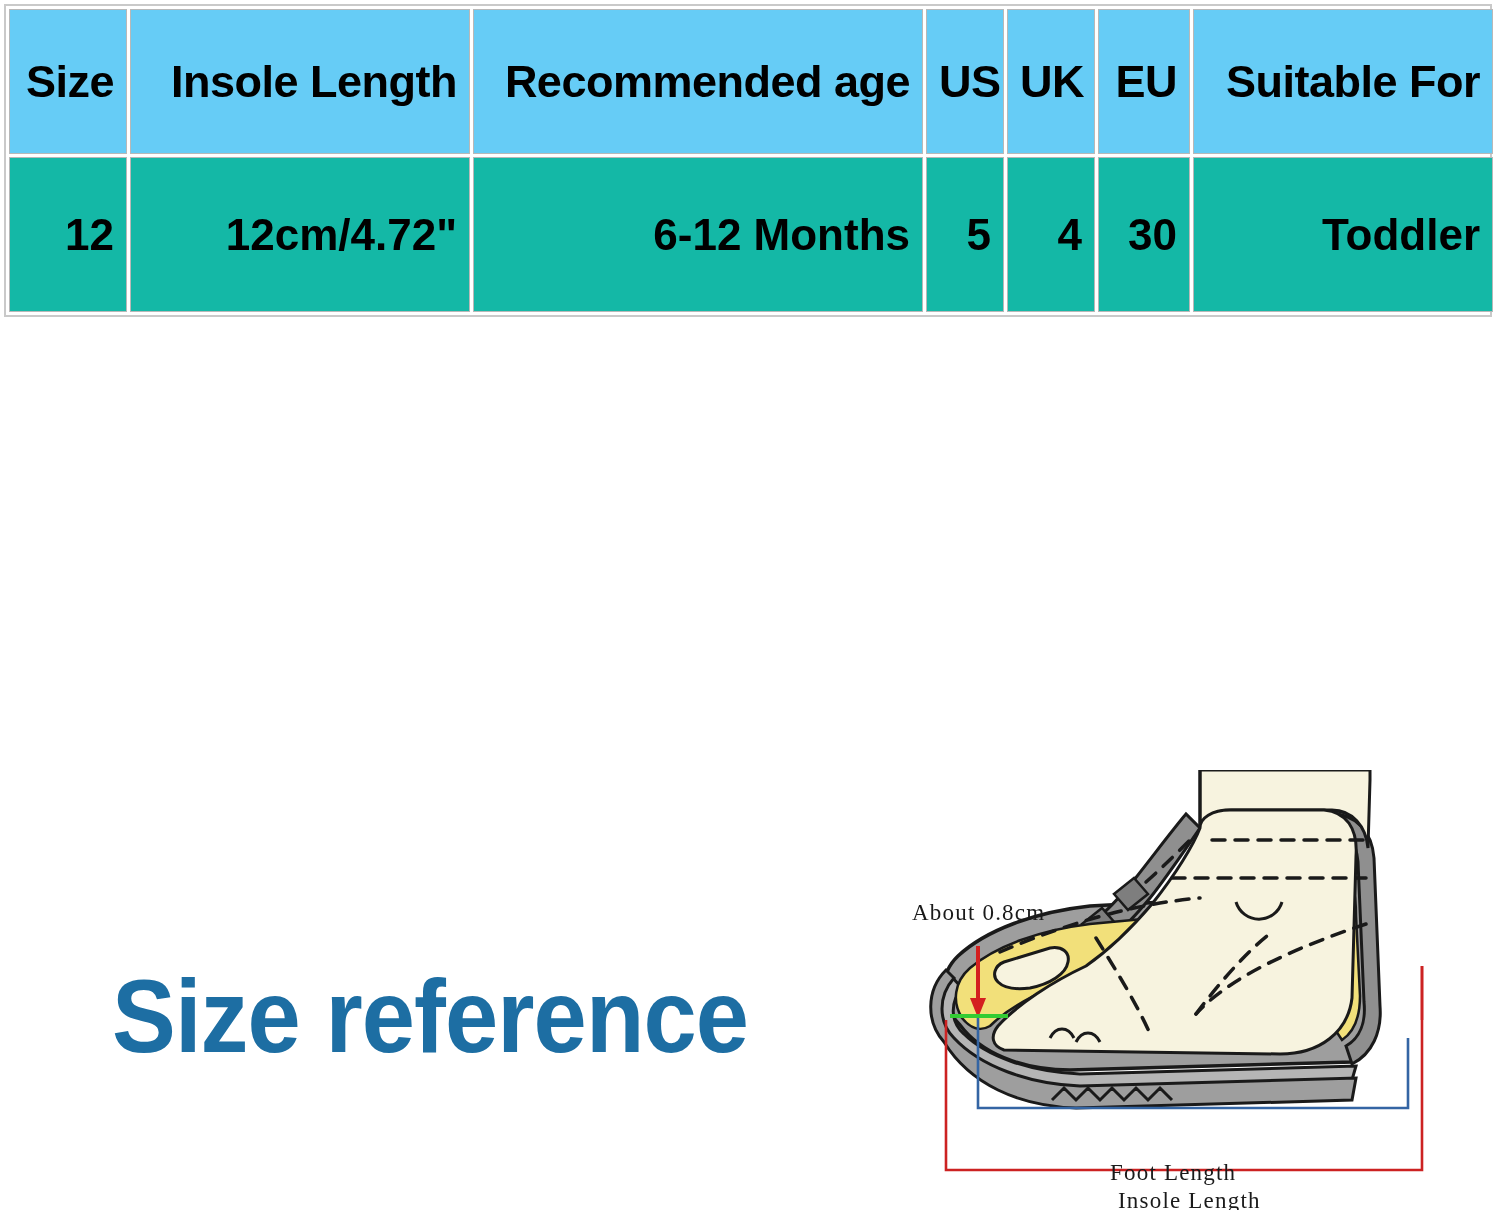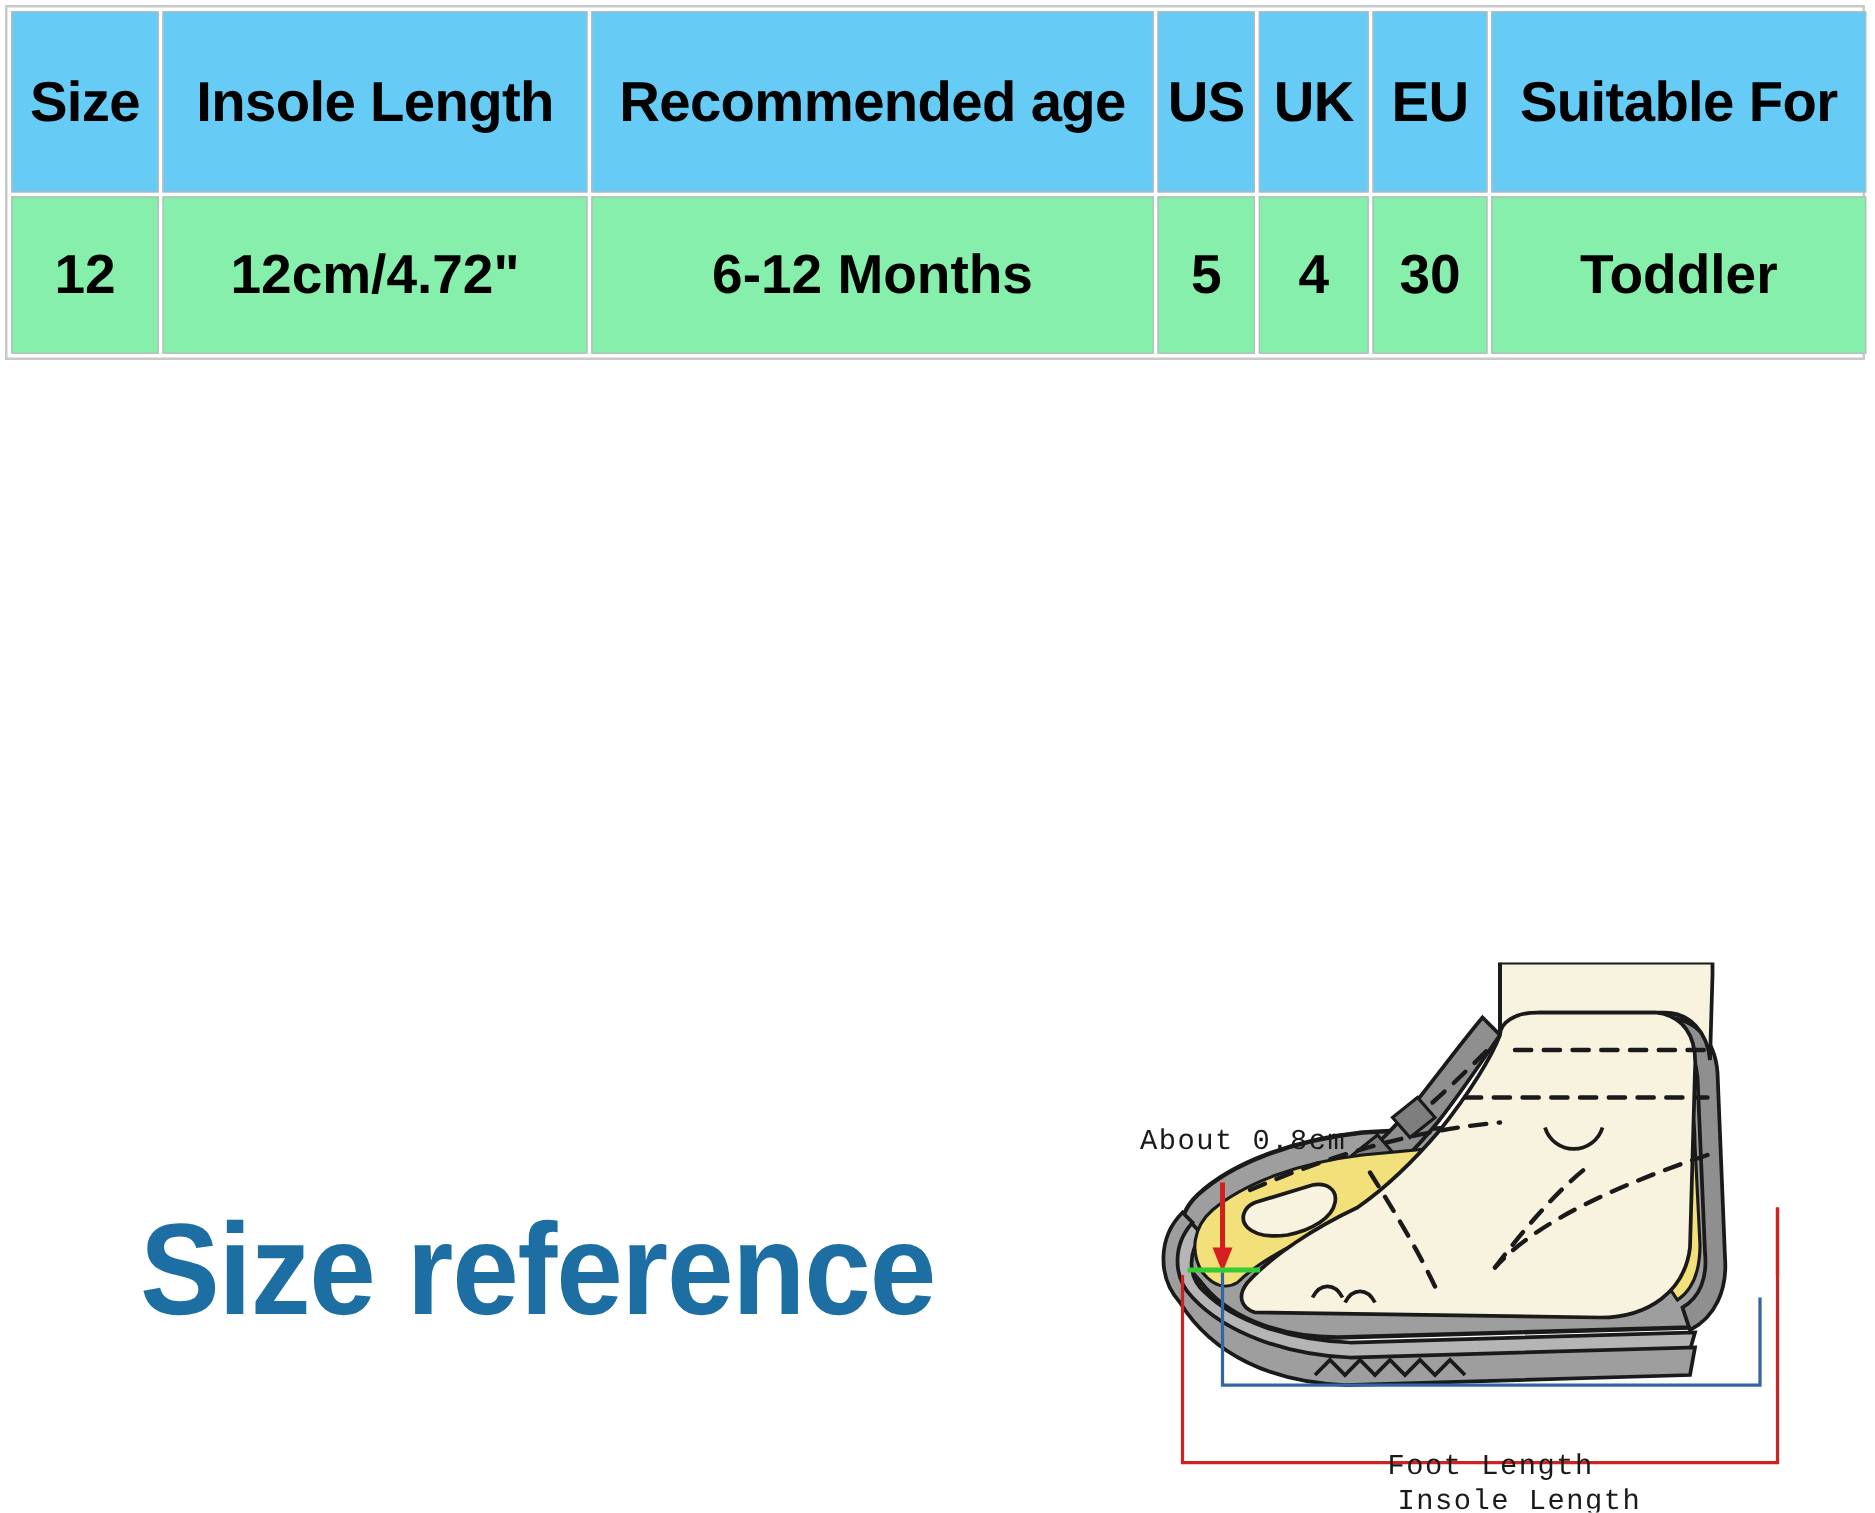--- a/index.html
+++ b/index.html
@@ -28,37 +28,37 @@
   }
   table.size-table {
     width: 100%;
     border-collapse: separate;
     border-spacing: 3px;
     table-layout: fixed;
   }
   table.size-table td,
   table.size-table th {
     border: 1px solid #b8b8b8;
-    text-align: center;
+    text-align: right;
     vertical-align: middle;
     font-weight: bold;
     color: #000000;
-    padding: 0;
+    padding: 12px;
     overflow: hidden;
     white-space: nowrap;
   }
   tr.row-head th {
     background: #66ccf6;
     height: 145px;
     font-size: 45px;
     letter-spacing: -0.5px;
   }
   tr.row-white td {
-    background: #86efac;
-    height: 126px;
+    background: #14b8a6;
+    height: 155px;
     font-size: 44px;
   }
   tr.row-blue td {
     background: #66ccf6;
     height: 155px;
     font-size: 44px;
   }
   
   .col-size      { width: 118px; }
   .col-insole    { width: 340px; }
@@ -89,21 +89,21 @@
     position: absolute;
     left: 900px;
     top: 770px;
     width: 590px;
     height: 440px;
   }
   .diagram svg { display: block; }
 
   .diag-label {
     position: absolute;
-    font-family: Liberation Mono, monospace;
+    font-family: Liberation Serif, serif;
     font-size: 23px;
     color: #1a1a1a;
     letter-spacing: 1.2px;
     white-space: nowrap;
   }
   .label-about  { left: 12px;  top: 130px; }
   .label-foot   { left: 210px; top: 350px; margin-top: 40px; }
   .label-insole { left: 218px; top: 418px; }
 </style>
 </head>

